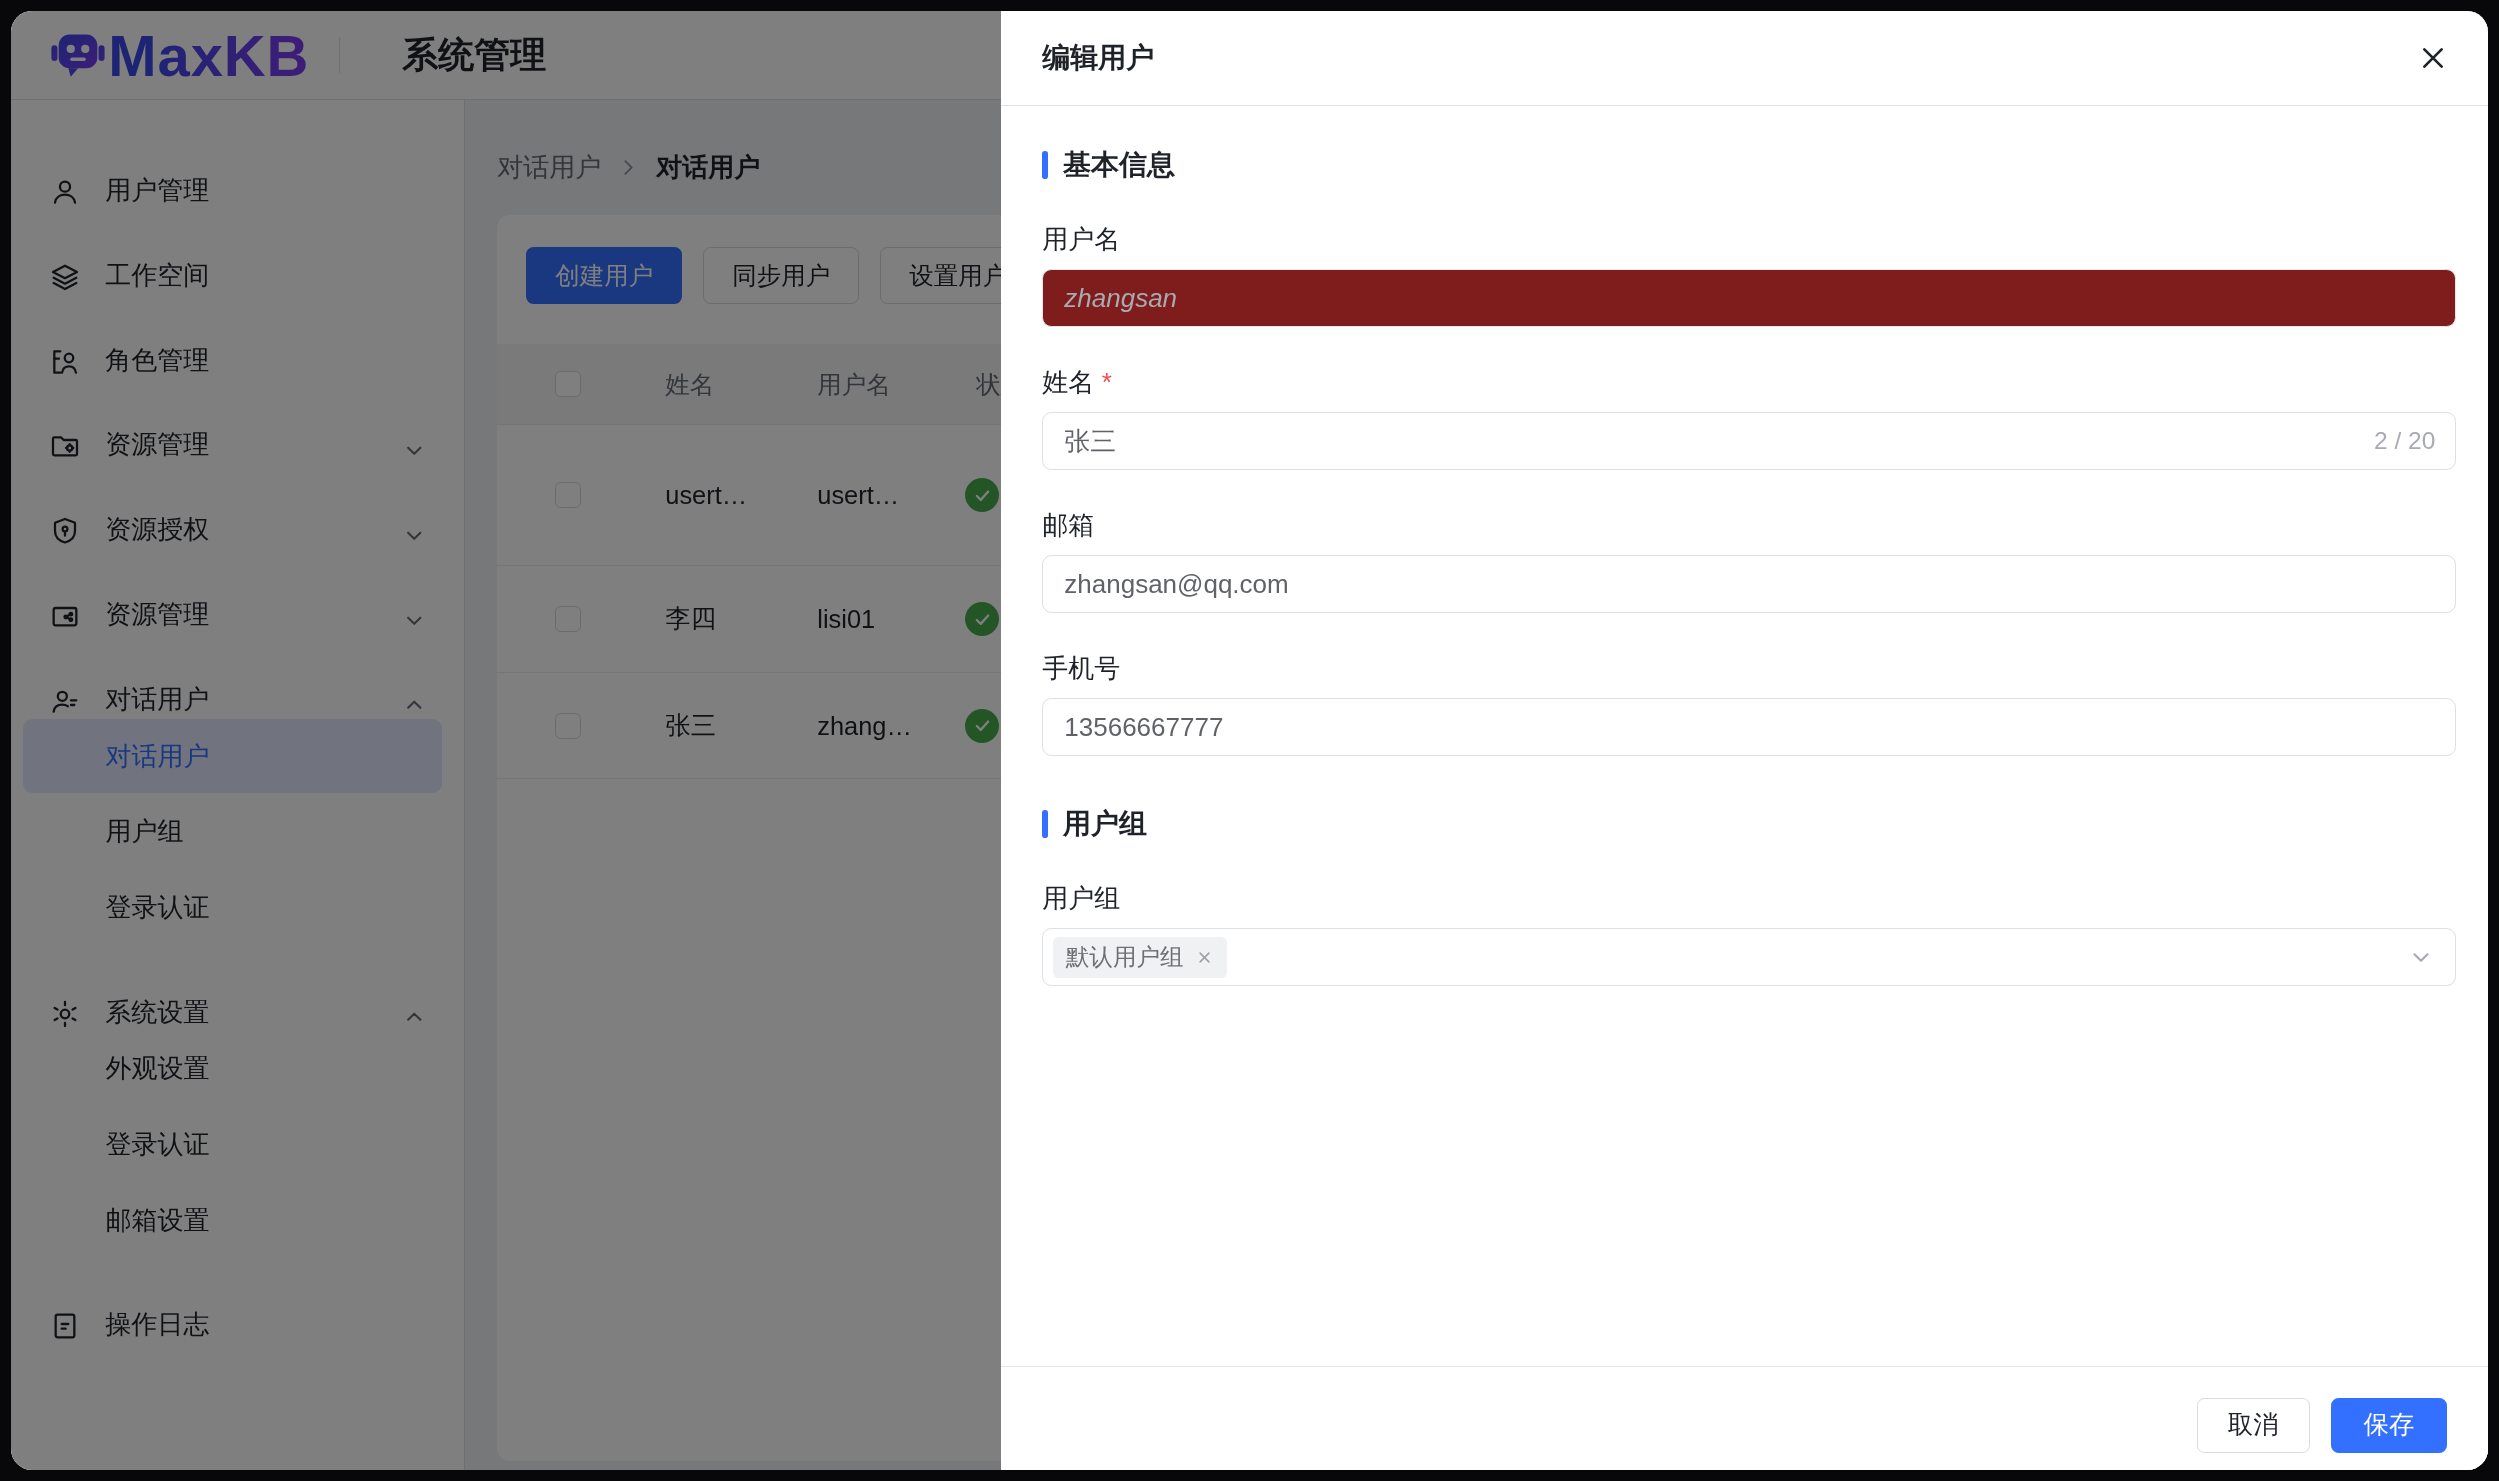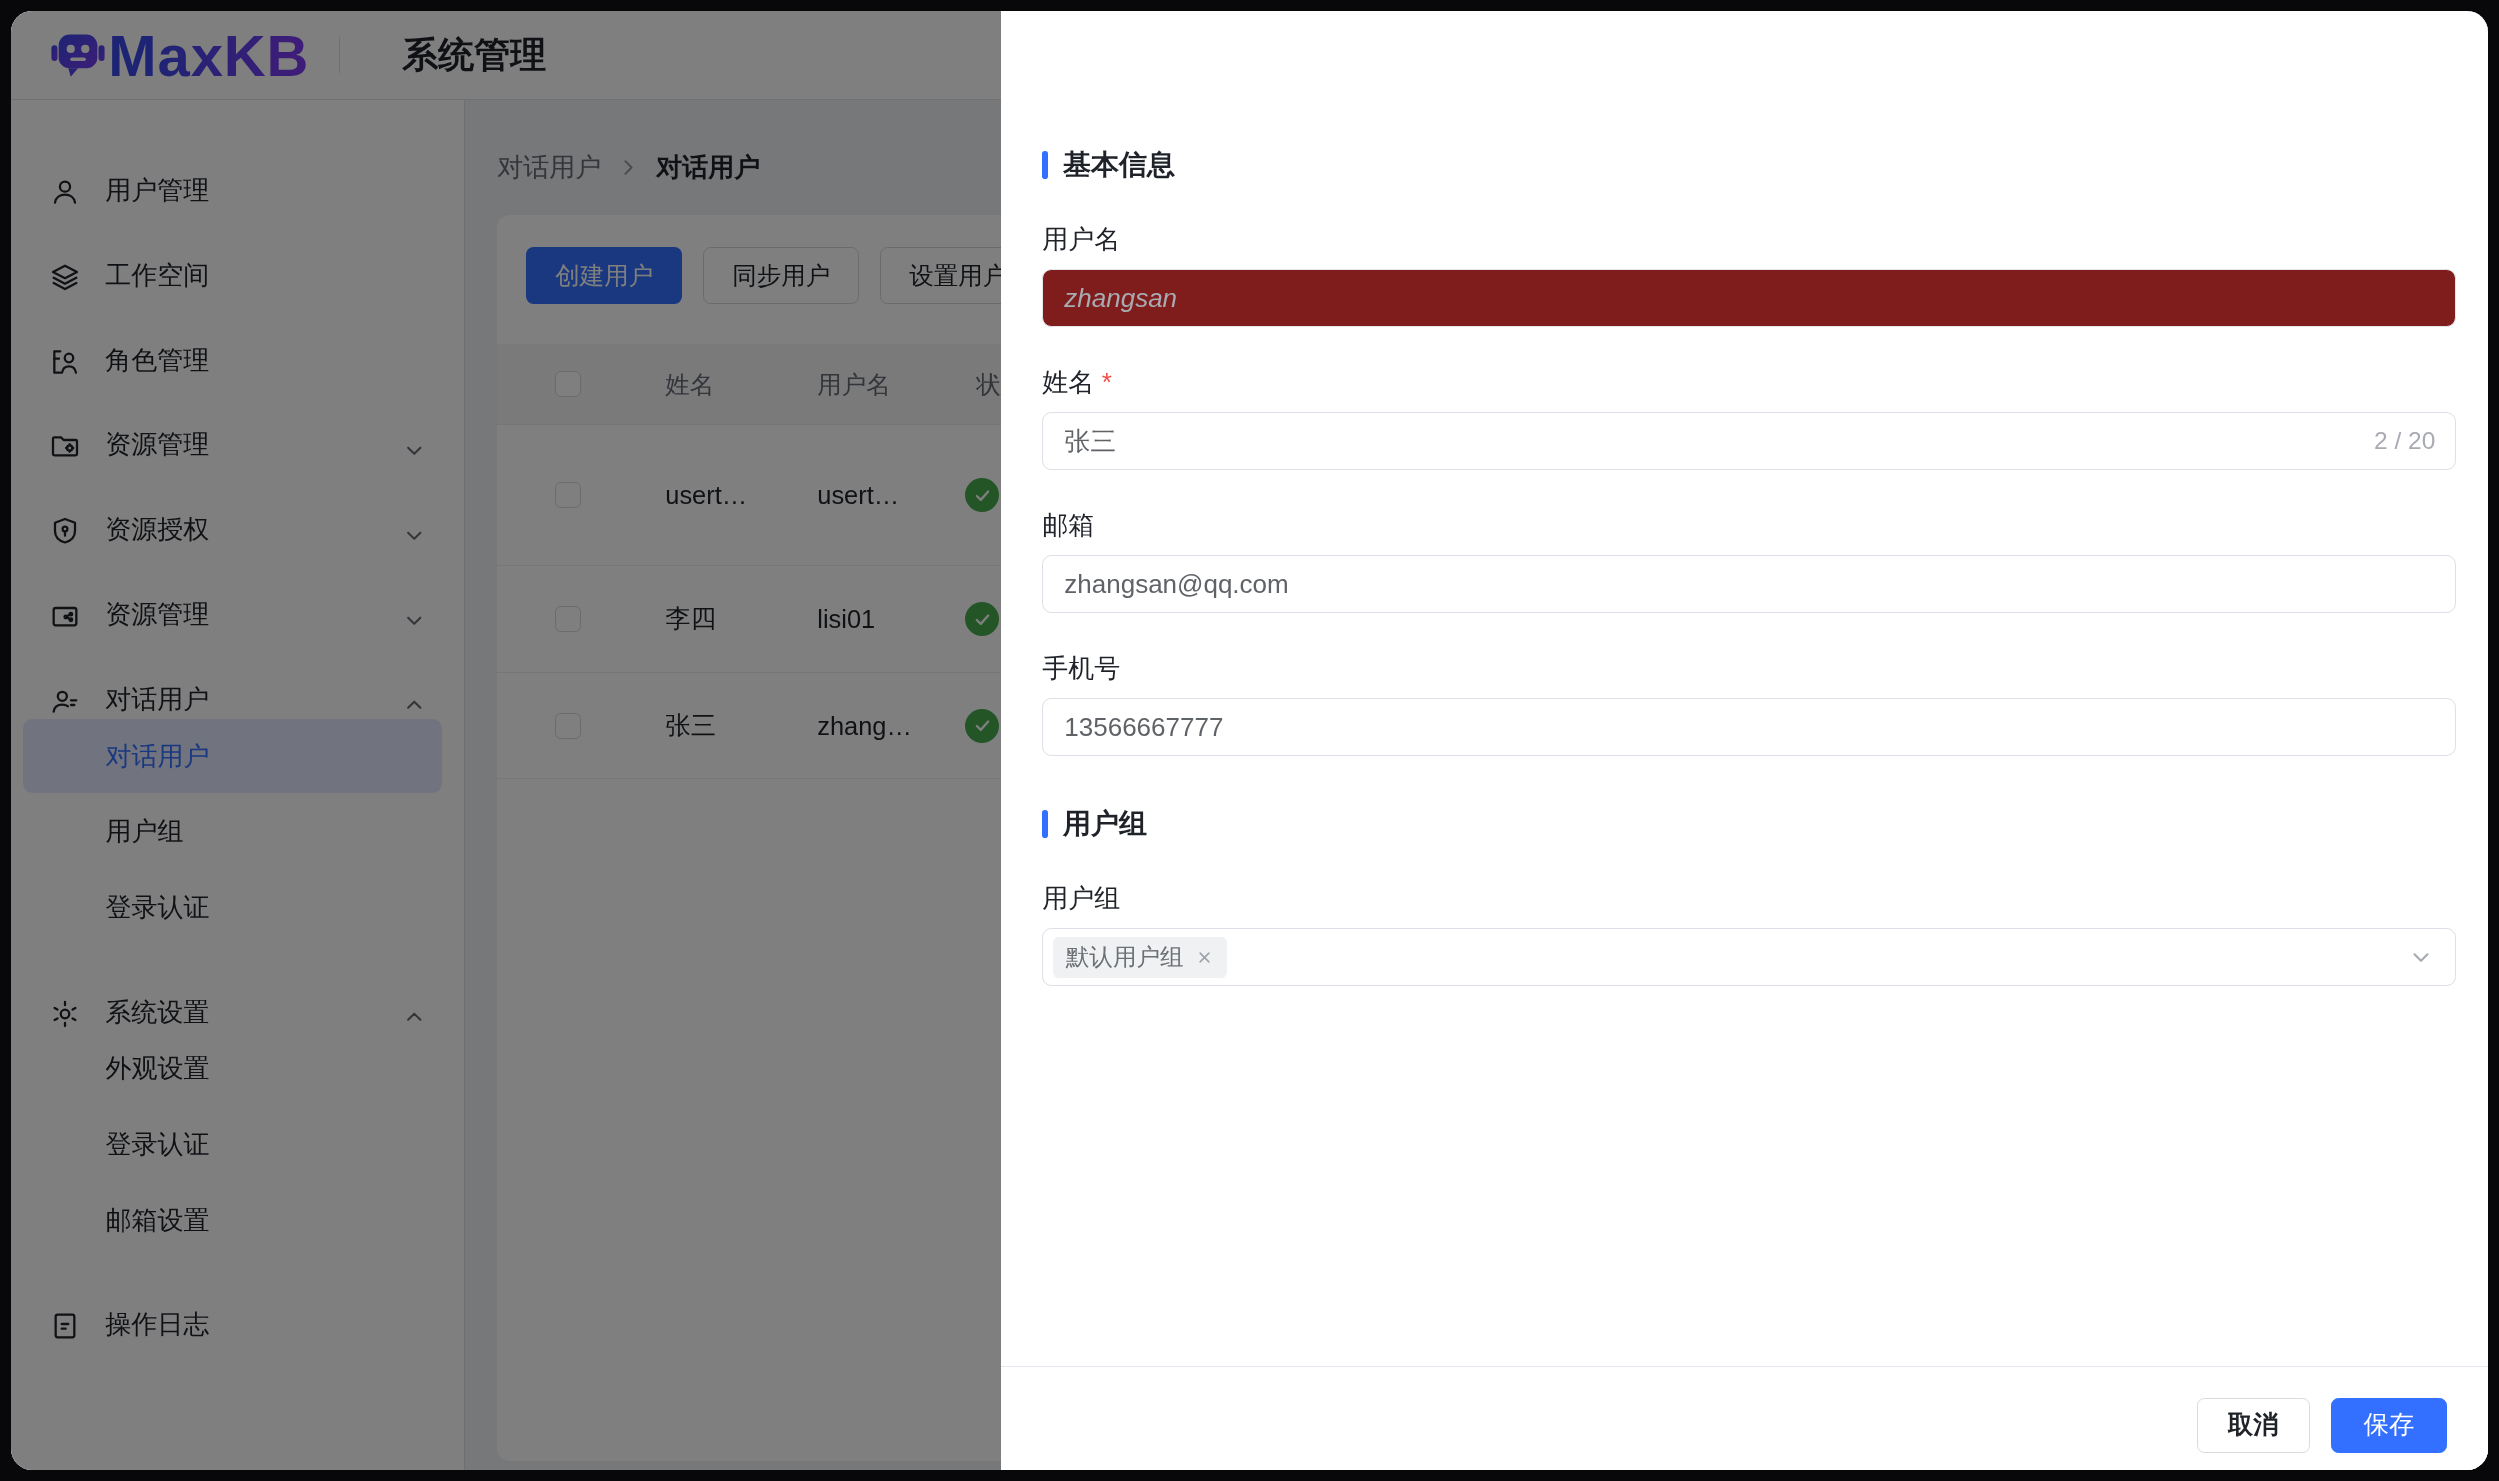--- a/index.html
+++ b/index.html
@@ -63,21 +63,21 @@
   .input { width:100%; height:58px; border:0.9px solid #dcdfe6; border-radius:9.4px; font-size:26px; color:#5f6368; padding:0 141px 0 21px; background:#fff; font-family:inherit; outline:none; }
   .input.no-counter { padding-right:21px; }
   .input.disabled { background:#7f1d1d; border-color:#e3e6eb; color:#a8abb2;font-style:italic; }
   .counter { position:absolute; right:21px; top:50%; transform:translateY(-50%); font-size:24.5px; color:#a8abb2; }
   .select { position:relative; height:58px; border:0.9px solid #dcdfe6; border-radius:9.4px; display:flex; align-items:center; padding:0 57px 0 9.4px; cursor:pointer; background:#fff; }
   .tag { height:41px; background:#f0f1f3; border-radius:5.7px; display:flex; align-items:center; padding:16px 13px; font-size:23.6px; color:#6b7075; }
   .tag-close { width:19px; height:19px; margin-left:11.3px; color:#9da2a8; cursor:pointer; }
   .select-chev { position:absolute; right:21px; top:50%; transform:translateY(-50%); width:26px; height:26px; color:#a8abb2; }
   .drawer-footer { position:absolute; left:0; right:0; bottom:0; height:104px; border-top:0.9px solid #e4e7ed; background:#fff; display:flex; align-items:center; justify-content:flex-end; gap:21px; padding:13px 41px 0 0; }
   .fbtn { height:55px; border-radius:7.5px; font-size:25.4px; display:flex; align-items:center; cursor:pointer; }
-  .fbtn-cancel { padding:0 30px; background:#fff; border:0.9px solid #d8dadf; color:#1f2329;font-weight:bold; }
+  .fbtn-cancel { padding:0 30px; background:#fff; border:0.9px solid #d8dadf; color:#1f2329; }
   .fbtn-save { padding:0 32px; background:#3370ff; border:0.9px solid #3370ff; color:#fff; }
   svg { display:block; }
 </style>
 </head>
 <body>
 
 <div class="window">
 
   <header class="app-header">
     <span class="logo-box">
@@ -262,20 +262,28 @@
               </svg>
             </span>
         </div>
       </div>
     </div>
   </main>
 
   <div class="overlay"></div>
 
   <section class="drawer">
+    <div class="drawer-header">
+      <span class="drawer-title">编辑用户</span>
+      <span class="drawer-close">
+        <svg viewBox="0 0 24 24" width="32" height="32" fill="none" stroke="currentColor" stroke-width="2" stroke-linecap="round">
+            <path d="M5.5 5.5l13 13M18.5 5.5l-13 13"></path>
+          </svg>
+      </span>
+    </div>
 
     <div class="drawer-body">
       <div class="sec">
         <span class="sec-bar"></span>
         <span class="sec-text">基本信息</span>
       </div>
 
       <div class="field first">
         <div class="flabel">
             <span>用户名</span>

